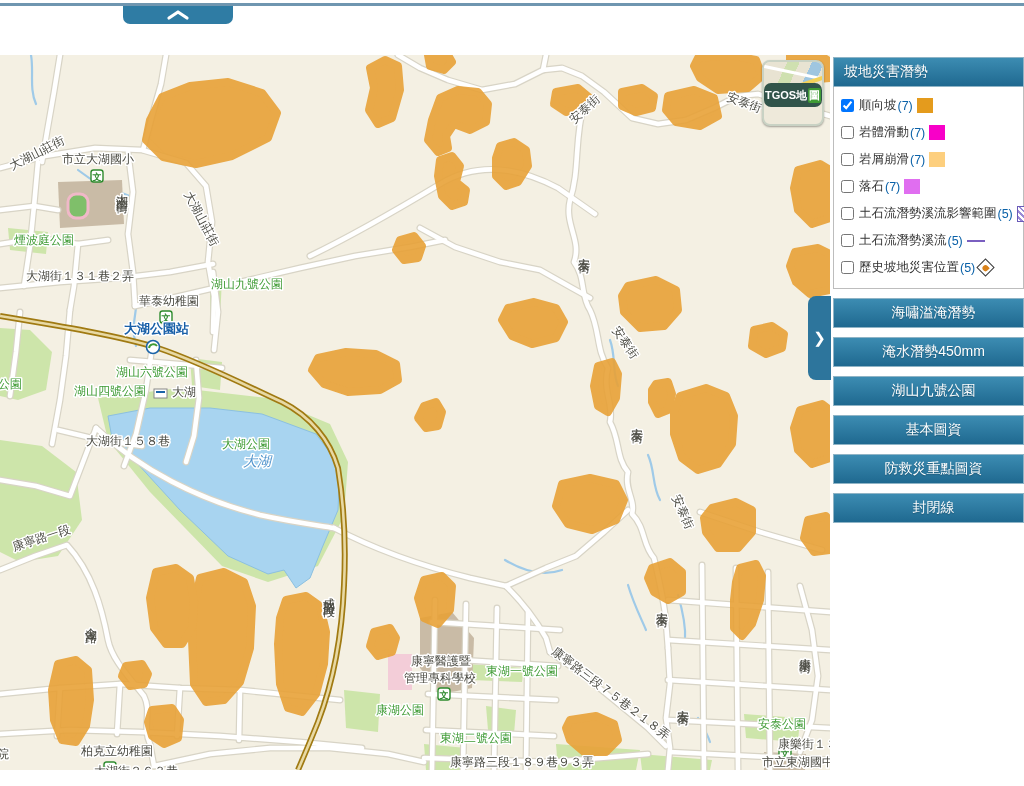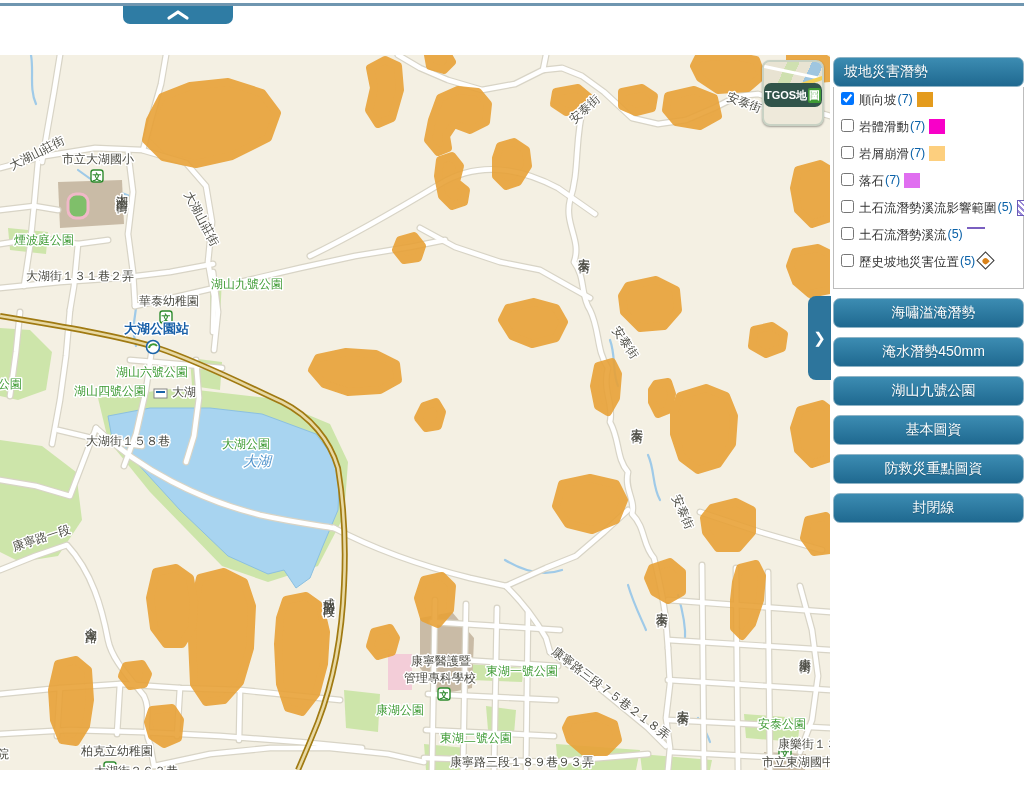--- a/index.html
+++ b/index.html
@@ -15,26 +15,26 @@
     background:linear-gradient(115deg,#e8e3d2 0 30%,#cfe0b0 30% 46%,#e8e3d2 46% 62%,#9fc6e0 62% 78%,#e8e3d2 78%);}
   .tgos-road1{position:absolute;left:-6px;top:22px;width:80px;height:4px;background:#f3d259;transform:rotate(-18deg);}
   .tgos-road2{position:absolute;left:-4px;top:10px;width:75px;height:3px;background:#fff;transform:rotate(12deg);}
   .tgos-label{position:absolute;left:0;bottom:17px;width:100%;height:24px;background:#31544a;color:#fff;
     font-size:11px;font-weight:bold;display:flex;align-items:center;justify-content:center;letter-spacing:0;border-radius:7px;}
   .tgos-label .boxed{background:#3f9b35;margin-left:1px;padding:0 1px;border-radius:2px;}
   #side-handle{position:absolute;left:808px;top:296px;width:23px;height:84px;background:#2d759c;
     border-radius:8px 0 0 8px;display:flex;align-items:center;justify-content:center;color:#fff;
     font-size:15px;font-weight:bold;cursor:pointer;}
   #sidebar{position:absolute;left:833px;top:57px;width:191px;}
-  .bar{height:30px;background:linear-gradient(#3c8cb2,#1f6990);border:1px solid #8fb4c6;border-radius:7px;
+  .bar{height:30px;background:linear-gradient(#3c8cb2,#1f6990);border:1px solid #8fb4c6;border-radius:0;
     color:#fff;font-size:14px;display:flex;align-items:center;padding-left:10px;box-sizing:border-box;
     cursor:pointer;text-shadow:0 1px 1px rgba(0,0,0,.25);}
   .section-bar{margin-top:9px;justify-content:center;}
   #panel-body{border:1px solid #bdbdbd;border-top:none;background:#fff;padding:5px 2px 7px 5px;}
-  .layer-row{display:flex;height:27px;font-size:12.5px;color:#333;white-space:nowrap;}
+  .layer-row{display:flex;align-items:center;height:27px;font-size:12.5px;color:#333;white-space:nowrap;}
   .layer-row input{width:13px;height:13px;margin:0 5px 0 2px;flex:0 0 auto;}
   .layer-count{color:#0a61a8;margin-left:1px;}
   .sw{margin-left:4px;flex:0 0 auto;}
   .sw-fill{width:16px;height:15px;}
   .sw-hatch{width:15px;height:14px;border:1px solid #6a5ab8;
     background:repeating-linear-gradient(45deg,#fff 0 2px,#9b8bd6 2px 4px);}
   .sw-line{width:18px;height:2px;}
   .sw-diamond{width:11px;height:11px;border:1.5px solid #3a3a3a;transform:rotate(45deg);background:#fff;
     display:flex;align-items:center;justify-content:center;}
   .sw-diamond i{display:block;width:6px;height:6px;border-radius:50% 0 50% 50%;background:#d9821a;}

